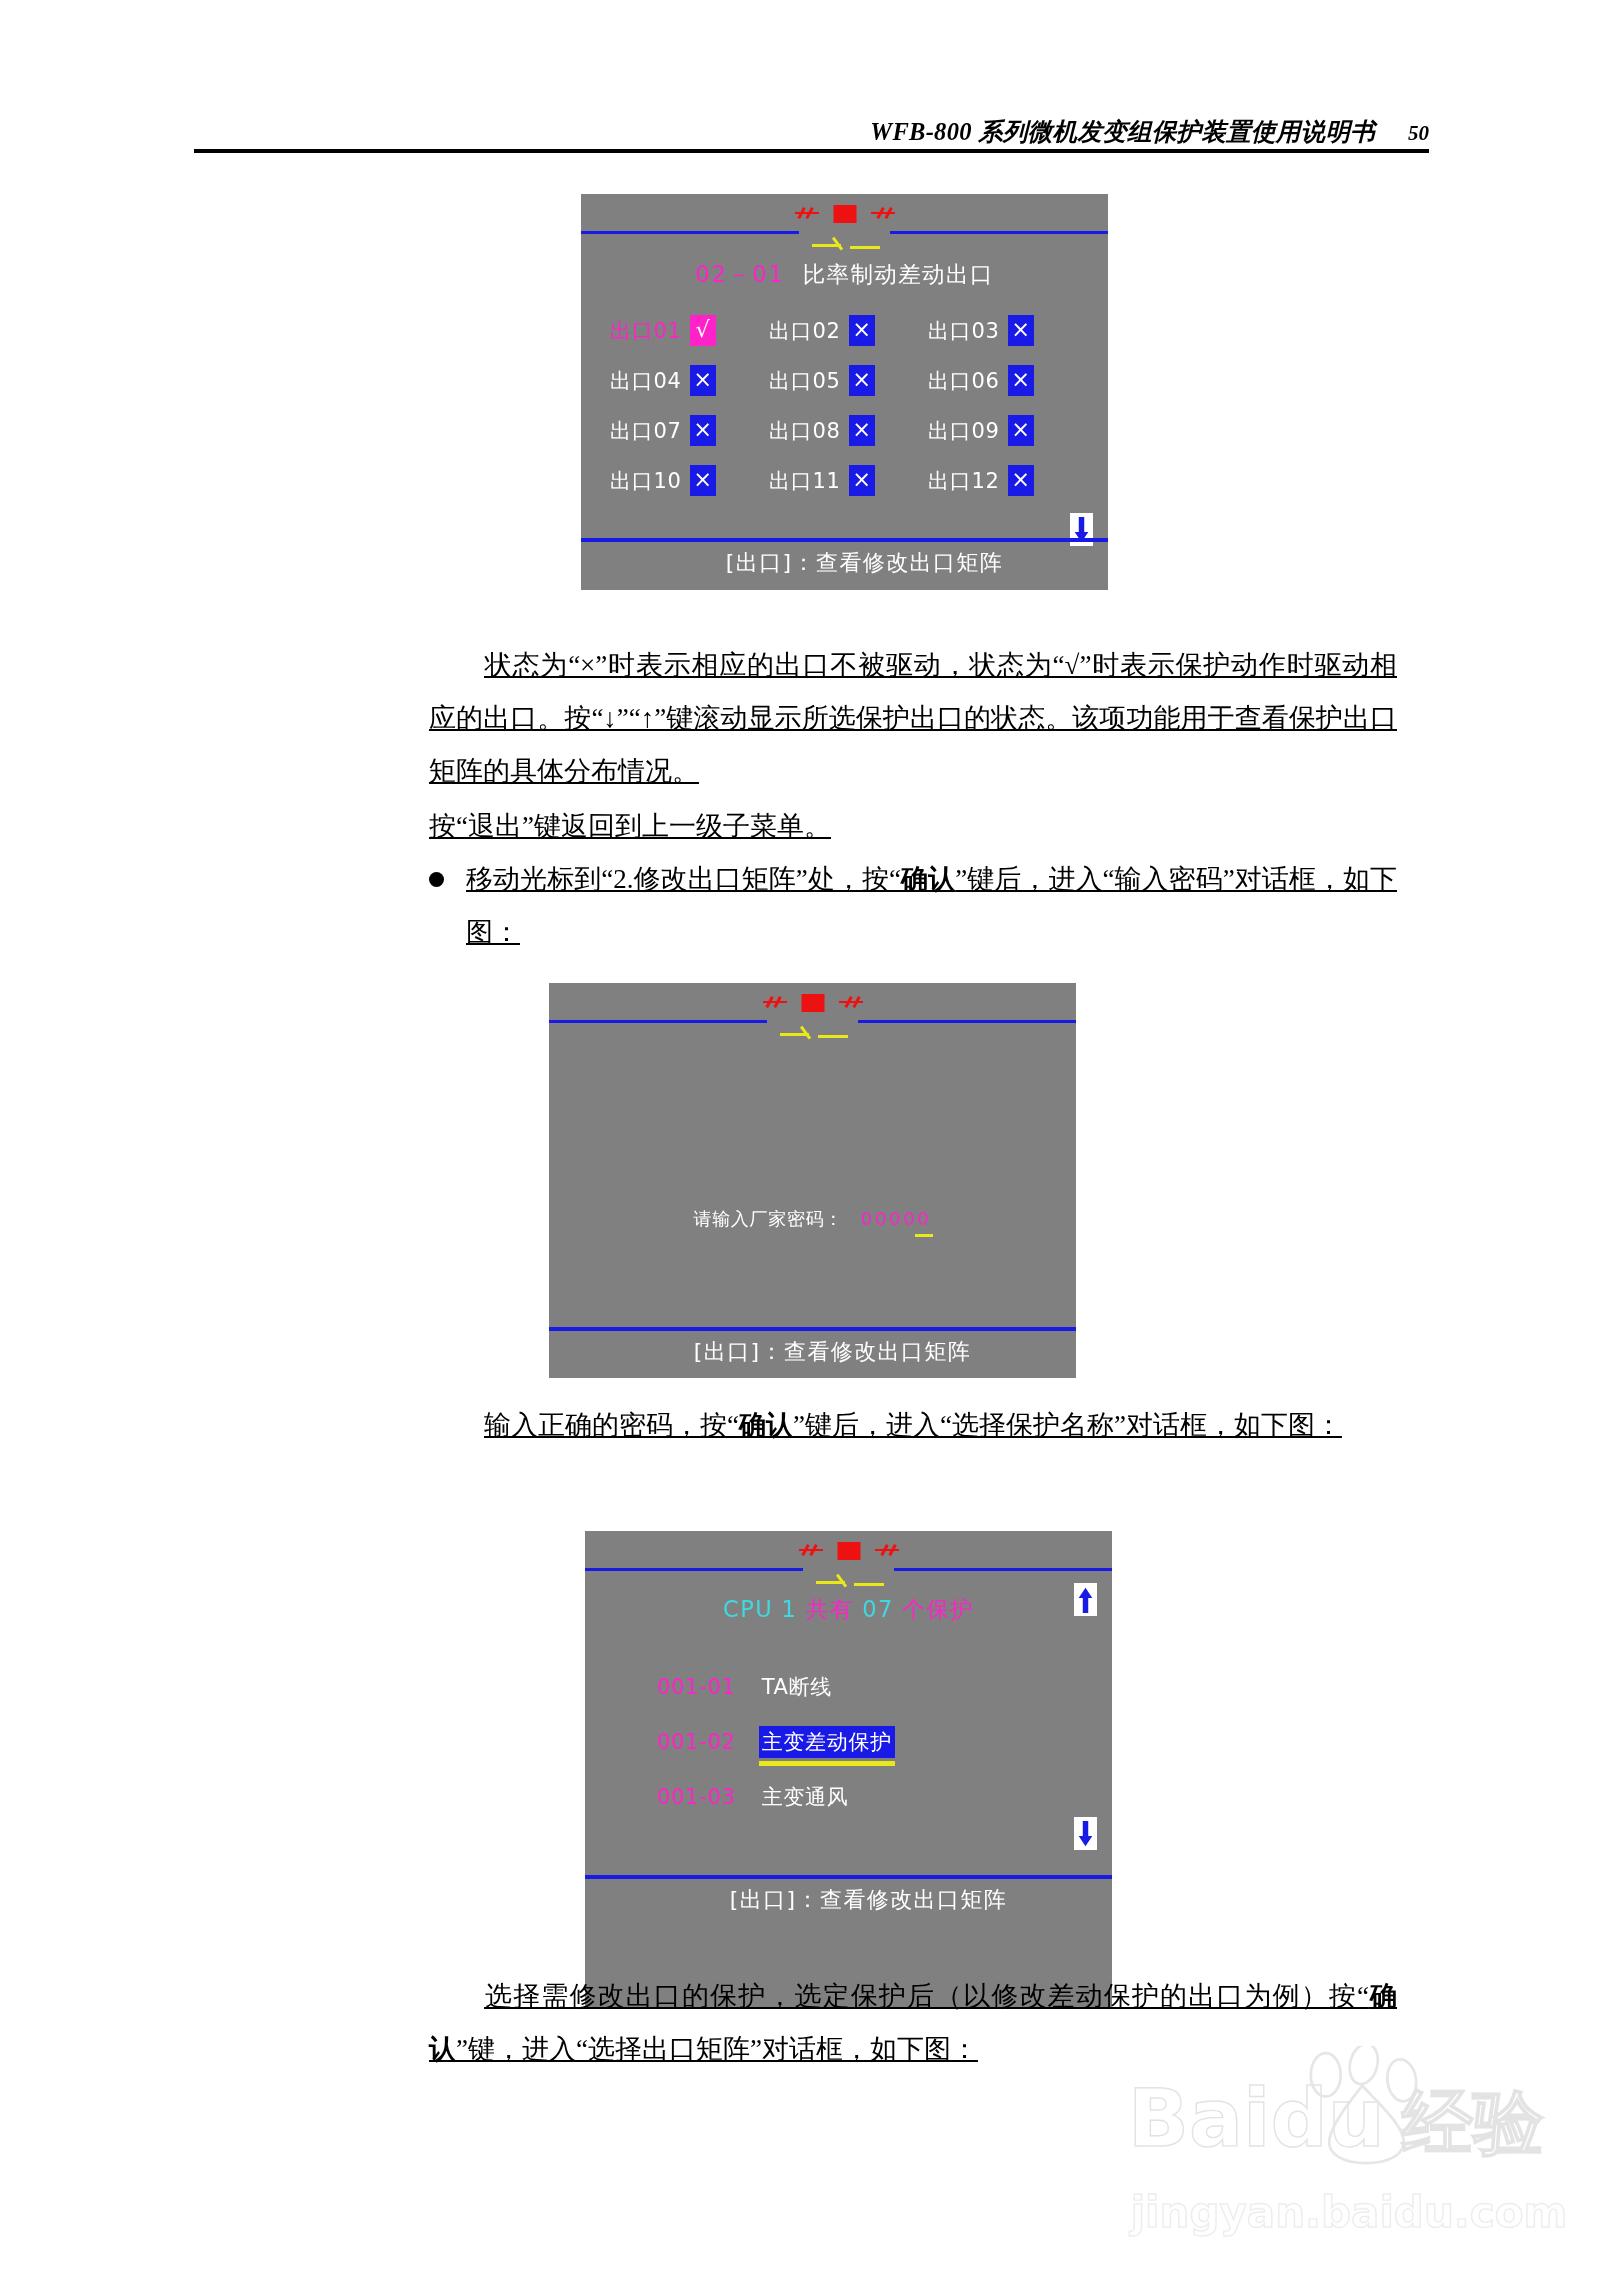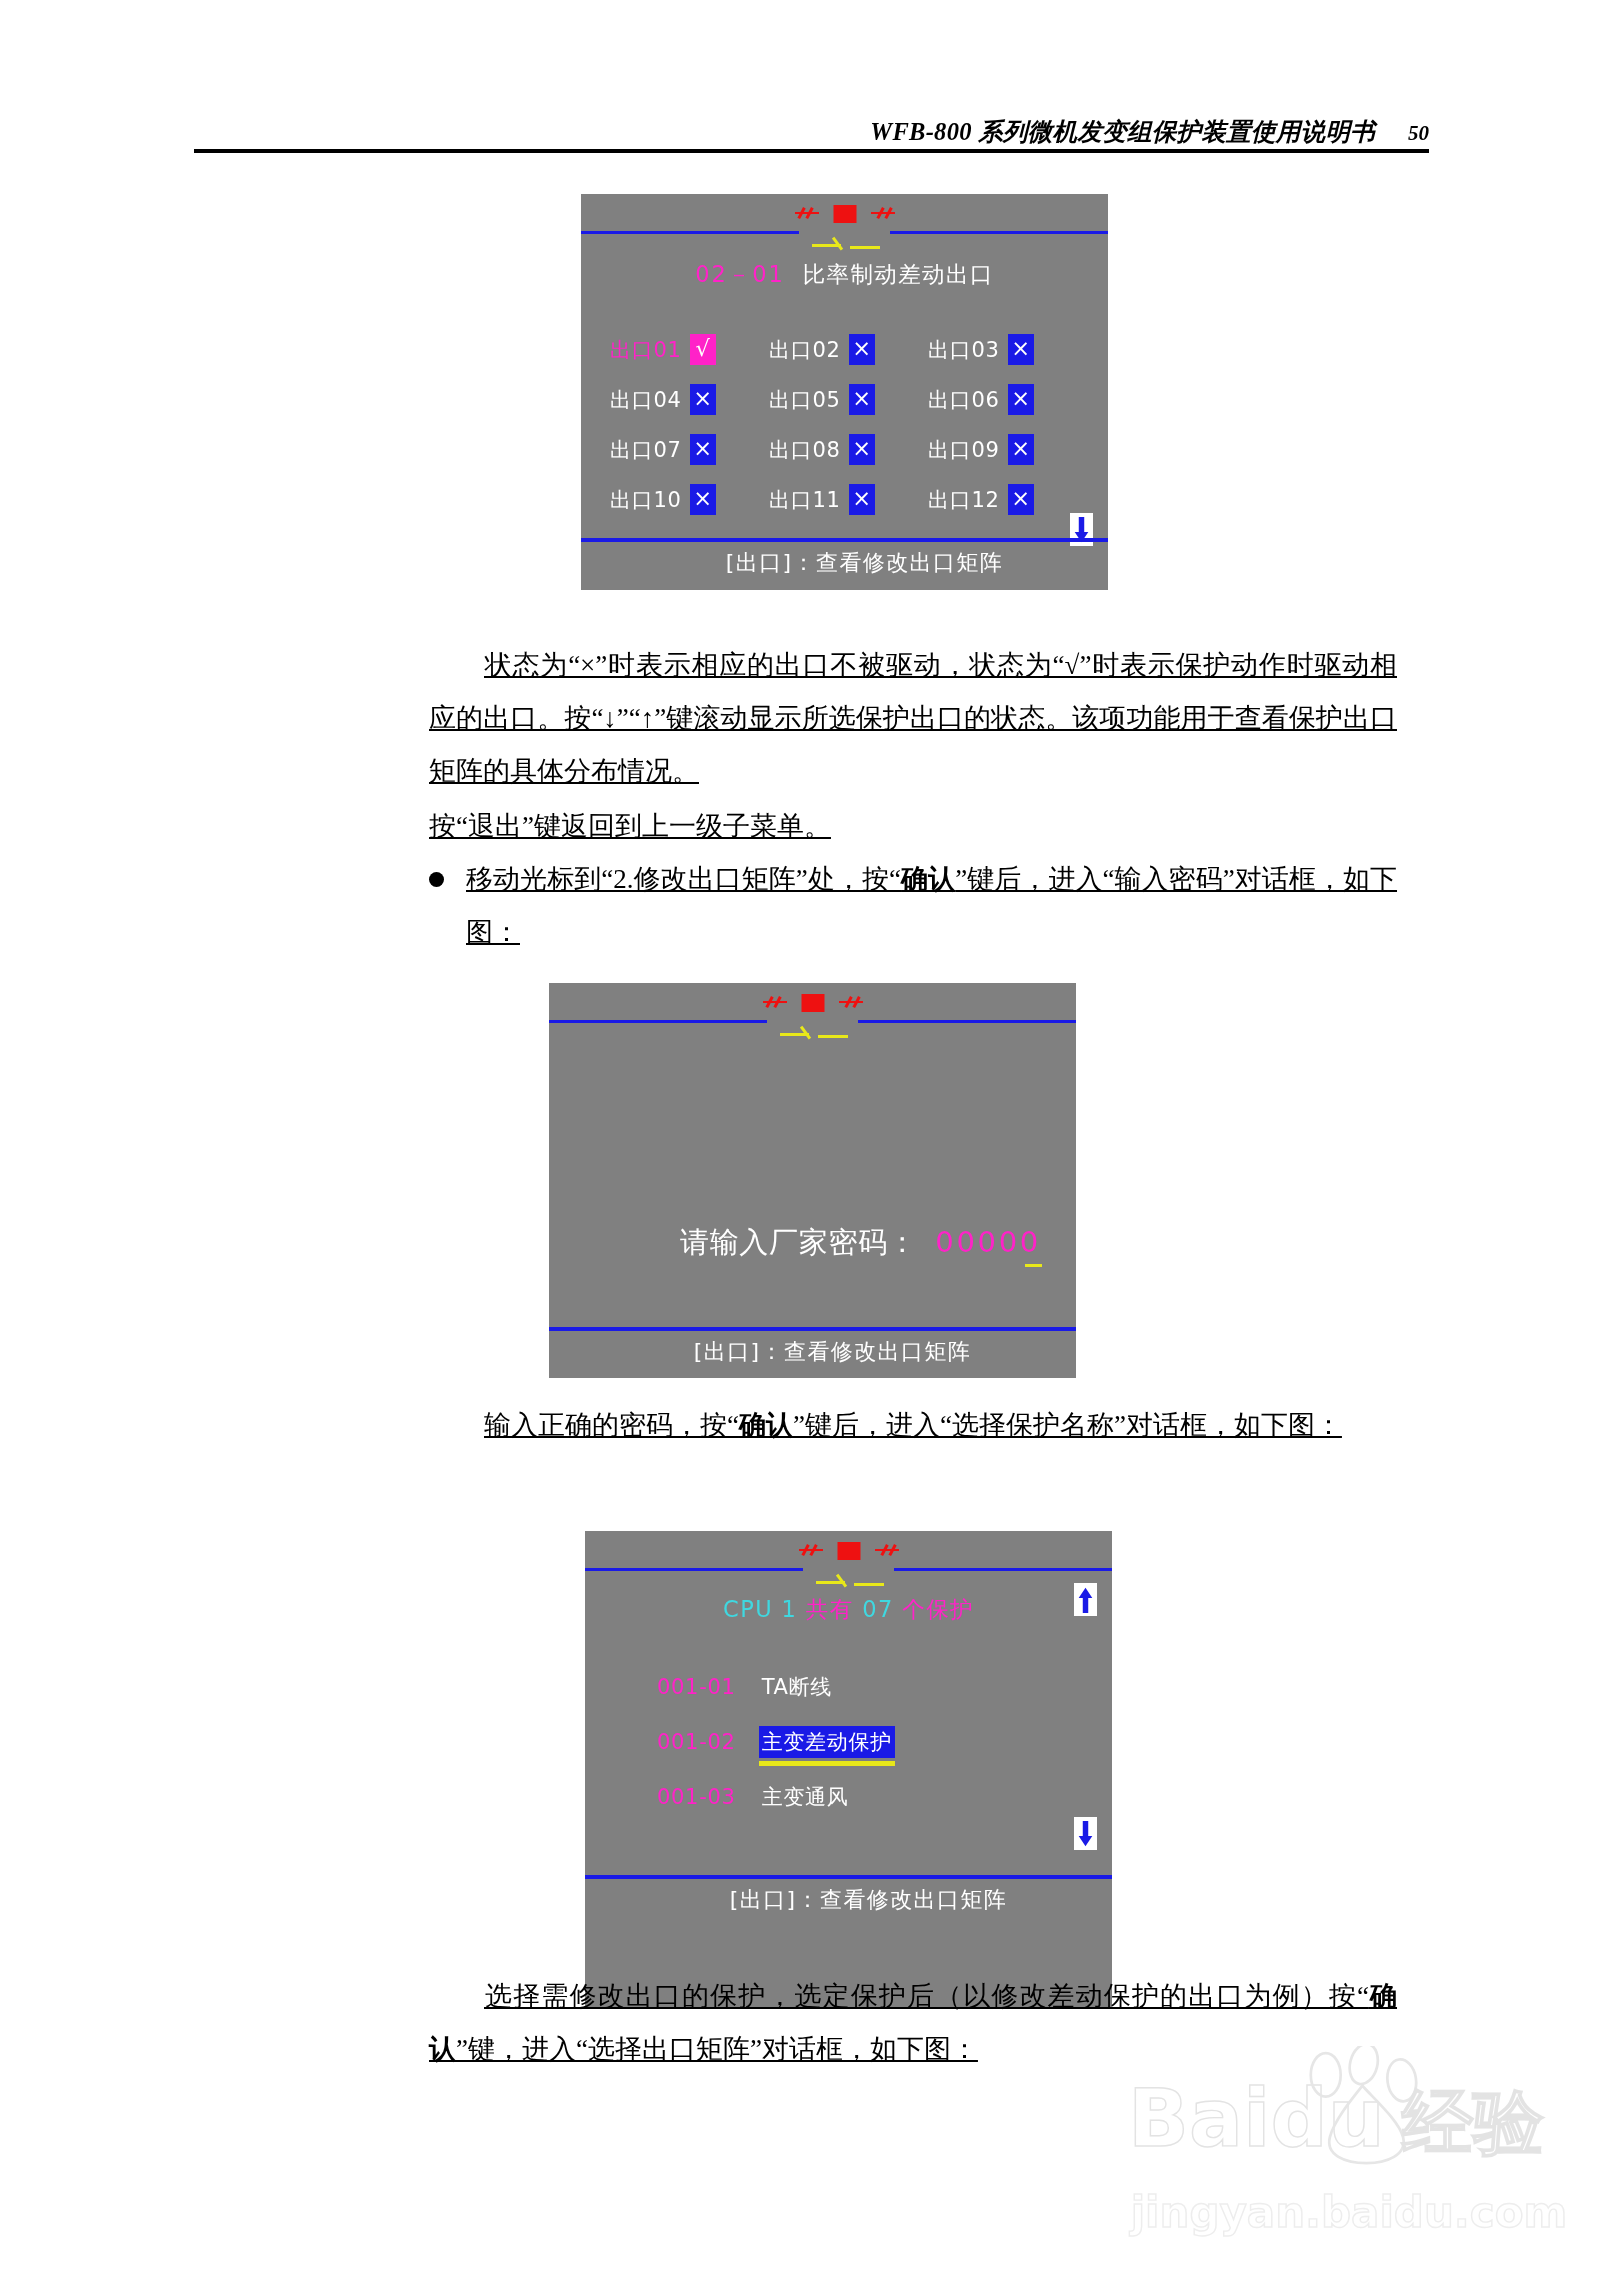--- a/index.html
+++ b/index.html
@@ -142,21 +142,21 @@
     position: absolute; left: 0; width: 100%; top: 65px;
     text-align: center; font-size: 22.5px; white-space: nowrap;
   }
   .lcd-title .code { color: #ff22c8; letter-spacing: 2px; }
   .lcd-title .name { color: #ffffff; margin-left: 17.7px; letter-spacing: 1.4px; }
 
   
   .matrix {
     position: absolute; left: 29px; top: 121px; width: 477px;
   }
-  .mrow { display: flex; height: 50px; align-items: flex-end; }
+  .mrow { display: flex; height: 50px; align-items: flex-start; }
   .mcell { width: 159px; display: flex; align-items: center; }
   .mlabel {
     font-size: 21px; color: #ffffff; letter-spacing: 0.7px; white-space: nowrap;
   }
   .mlabel.hl { color: #ff22c8; }
   .mbox {
     width: 26px; height: 31px; margin-left: 8.2px;
     background: #1a1ae6; position: relative;
   }
   .mbox.on { background: #ff22c8; }
@@ -179,22 +179,22 @@
     position: absolute; left: 0; width: 100%; height: 4.1px; background: #1a1ae6;
   }
   .lcd-status {
     position: absolute; left: 0; width: 100%;
     text-align: center; color: #ffffff; font-size: 22px;
     letter-spacing: 1.4px; white-space: nowrap; padding-left: 20px;
   }
 
   
   .pw-row {
-    position: absolute; left: 0; width: 100%; top: 240px;
-    text-align: center; white-space: nowrap; font-size: 29px; padding-left: 48px;
+    position: absolute; left: 0; width: 100%; top: 224px;
+    text-align: center; white-space: nowrap; font-size: 18px;
   }
   .pw-label { color: #ffffff; letter-spacing: 0.7px; }
   .pw-value {
     color: #ff22c8; letter-spacing: 2.7px; margin-left: 17.7px; position: relative;
   }
   .pw-caret {
     position: absolute; right: -1.4px; bottom: -8.2px;
     width: 17.7px; height: 3.4px; background: #e8e81a;
   }
 

